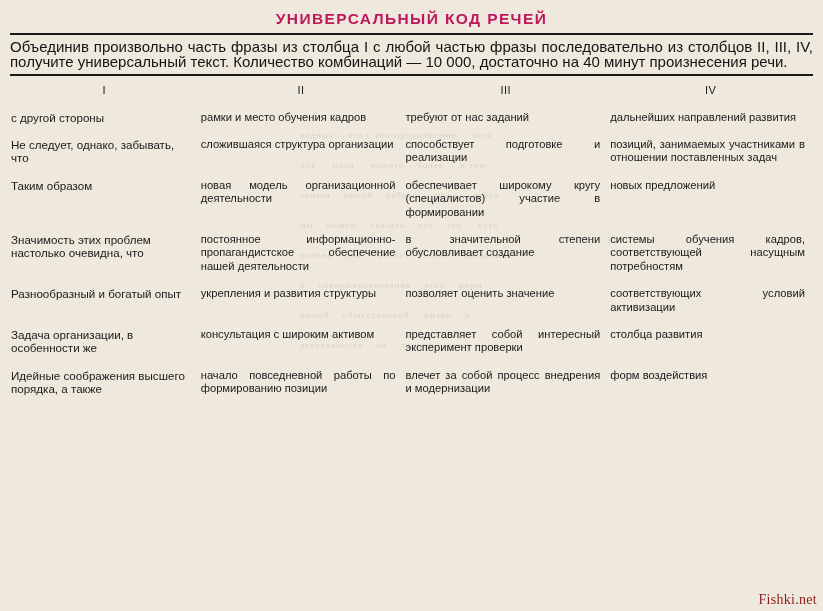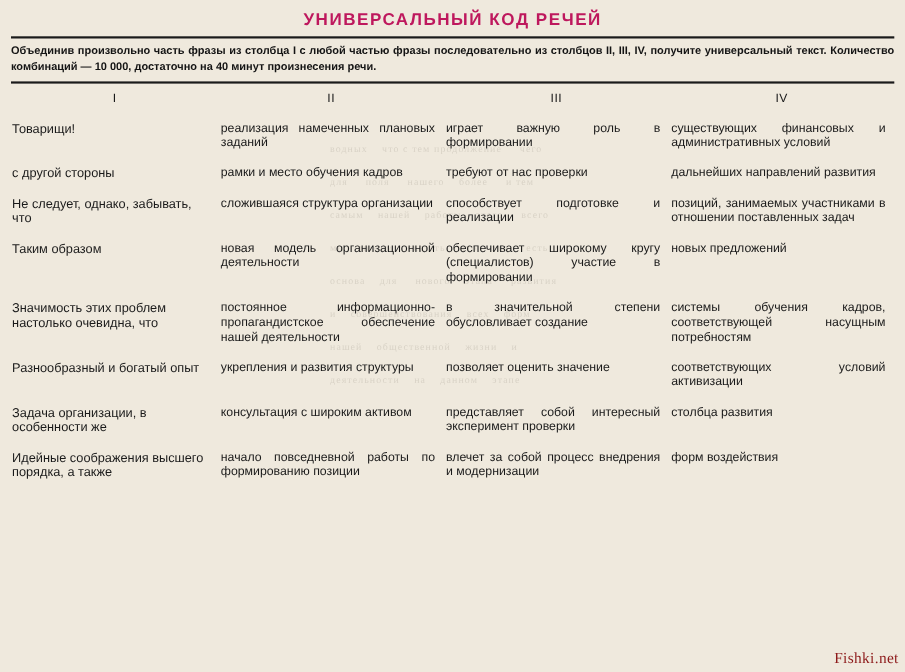--- a/index.html
+++ b/index.html
@@ -48,22 +48,22 @@
     letter-spacing: 1.4px;
     margin: 2px 0 5px 0;
     color: #be185d;
   }
   .rule {
     border: 0;
     border-top: 2px solid #1a1a1a;
     margin: 3px 0 5px 0;
   }
   .intro {
-    font-size: 10px;
-    font-weight: bold;
+    font-size: 15px;
+    font-weight: normal;
     line-height: 14.6px;
     text-align: justify;
     margin: 0 0 5px 0;
     color: #141414;
   }
   table.grid {
     width: 100%;
     border-collapse: collapse;
     table-layout: fixed;
     font-size: 11.2px;
@@ -127,29 +127,23 @@
       <thead>
         <tr class="head-row">
           <th>I</th>
           <th>II</th>
           <th>III</th>
           <th>IV</th>
         </tr>
       </thead>
       <tbody>
         <tr>
-          <td class="col1">Товарищи!</td>
-          <td>реализация намеченных плановых заданий</td>
-          <td>играет важную роль в формировании</td>
-          <td>существующих финансовых и административных условий</td>
-        </tr>
-        <tr>
           <td class="col1">с другой стороны</td>
           <td>рамки и место обучения кадров</td>
-          <td>требуют от нас проверки</td>
+          <td>требуют от нас заданий</td>
           <td>дальнейших направлений развития</td>
         </tr>
         <tr>
           <td class="col1">Не следует, однако, забывать, что</td>
           <td>сложившаяся структура организации</td>
           <td>способствует подготовке и реализации</td>
           <td>позиций, занимаемых участниками в отношении поставленных задач</td>
         </tr>
         <tr>
           <td class="col1">Таким образом</td>

